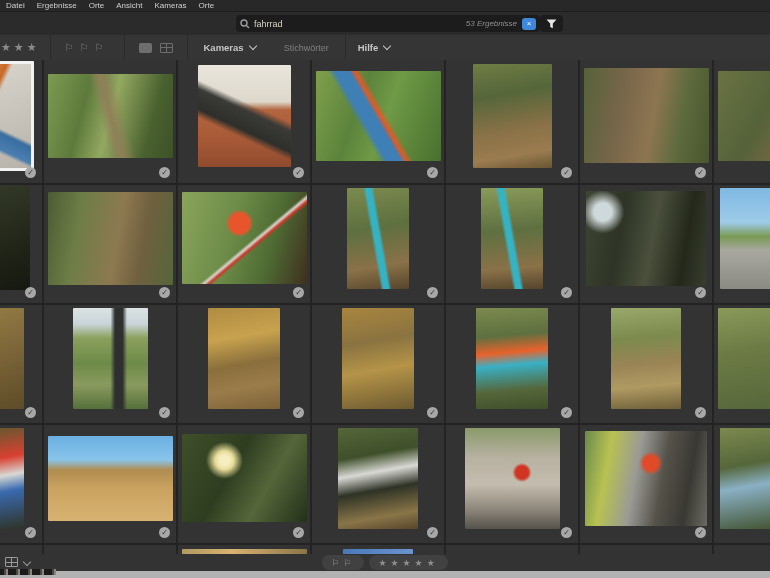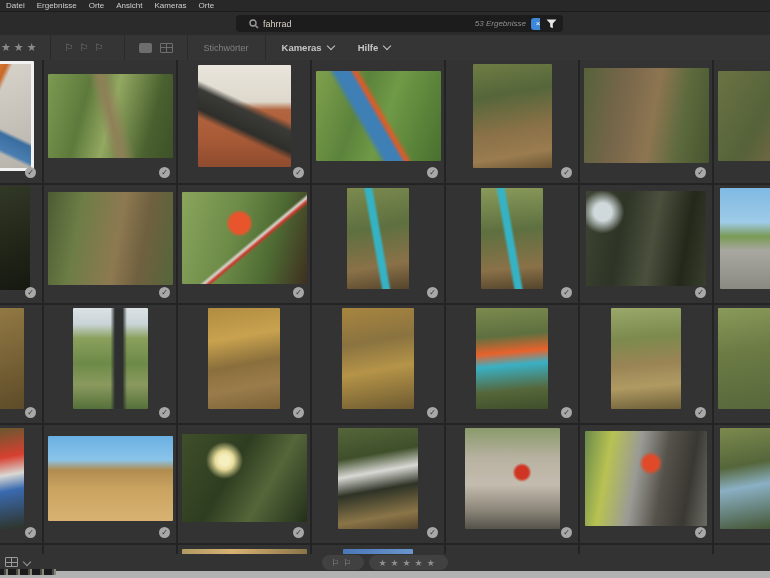--- a/index.html
+++ b/index.html
@@ -8,21 +8,21 @@
   .frame { position:relative; width:770px; height:578px; overflow:hidden; background:#2e2e2e; }
 
   
   .menubar { position:absolute; left:0; top:0; width:770px; height:11px; background:#282828;
              display:flex; align-items:center; border-bottom:1px solid #1c1c1c; }
   .mitem { font-size:8px; color:#cfcfcf; padding:0 6px; white-space:nowrap; }
 
   
   .searchrow { position:absolute; left:0; top:12px; width:770px; height:23px; background:#2b2b2b; }
   .searchfield { position:absolute; left:236px; top:3px; width:296px; height:17px; background:#1c1c1c;
-                 border-radius:4px; display:flex; align-items:center; padding:0 13px; }
+                 border-radius:4px; display:flex; align-items:center; padding:0 4px; }
   .squery { font-size:9px; color:#d8d2c4; margin-left:4px; flex:0 0 auto; }
   .sresults { font-size:8px; font-style:italic; color:#8f8f8f; margin-left:auto; margin-right:5px; }
   .clearbtn { width:14px; height:12px; background:#3f87d8; border-radius:3px; color:#fff; font-size:8px;
               display:flex; align-items:center; justify-content:center; cursor:pointer; }
   .funnelbtn { position:absolute; left:540px; top:3px; width:23px; height:17px; background:#1c1c1c;
                border-radius:4px; display:flex; align-items:center; justify-content:center; cursor:pointer; }
 
   
   .filterrow { position:absolute; left:0; top:35px; width:770px; height:25px; background:#353535;
                display:flex; align-items:center; overflow:hidden; }
@@ -109,26 +109,26 @@
     <div class="fgroup">
       <span class="stars3">★★★</span>
     </div>
     <div class="fgroup" style="padding:0 14px">
       <span class="flags3">⚐⚐⚐</span>
     </div>
     <div class="fgroup" style="padding:0 14px">
       <span class="picicon"></span>
       <span class="gridicon"></span>
     </div>
-    <div class="fgroup" style="padding:0 16px">
-      <span class="dimlabel">Stichwörter</span>
-    </div>
     <div class="fgroup nb" style="padding:0 12px 0 16px">
       <span class="droplabel">Kameras</span>
       <span class="chev"></span>
+    </div>
+    <div class="fgroup" style="padding:0 16px">
+      <span class="dimlabel">Stichwörter</span>
     </div>
     <div class="fgroup nb" style="padding:0 12px">
       <span class="droplabel">Hilfe</span>
       <span class="chev"></span>
     </div>
   </div>
 
   <div class="gridarea">
     <div class="gridinner">
         <div class="cell">

